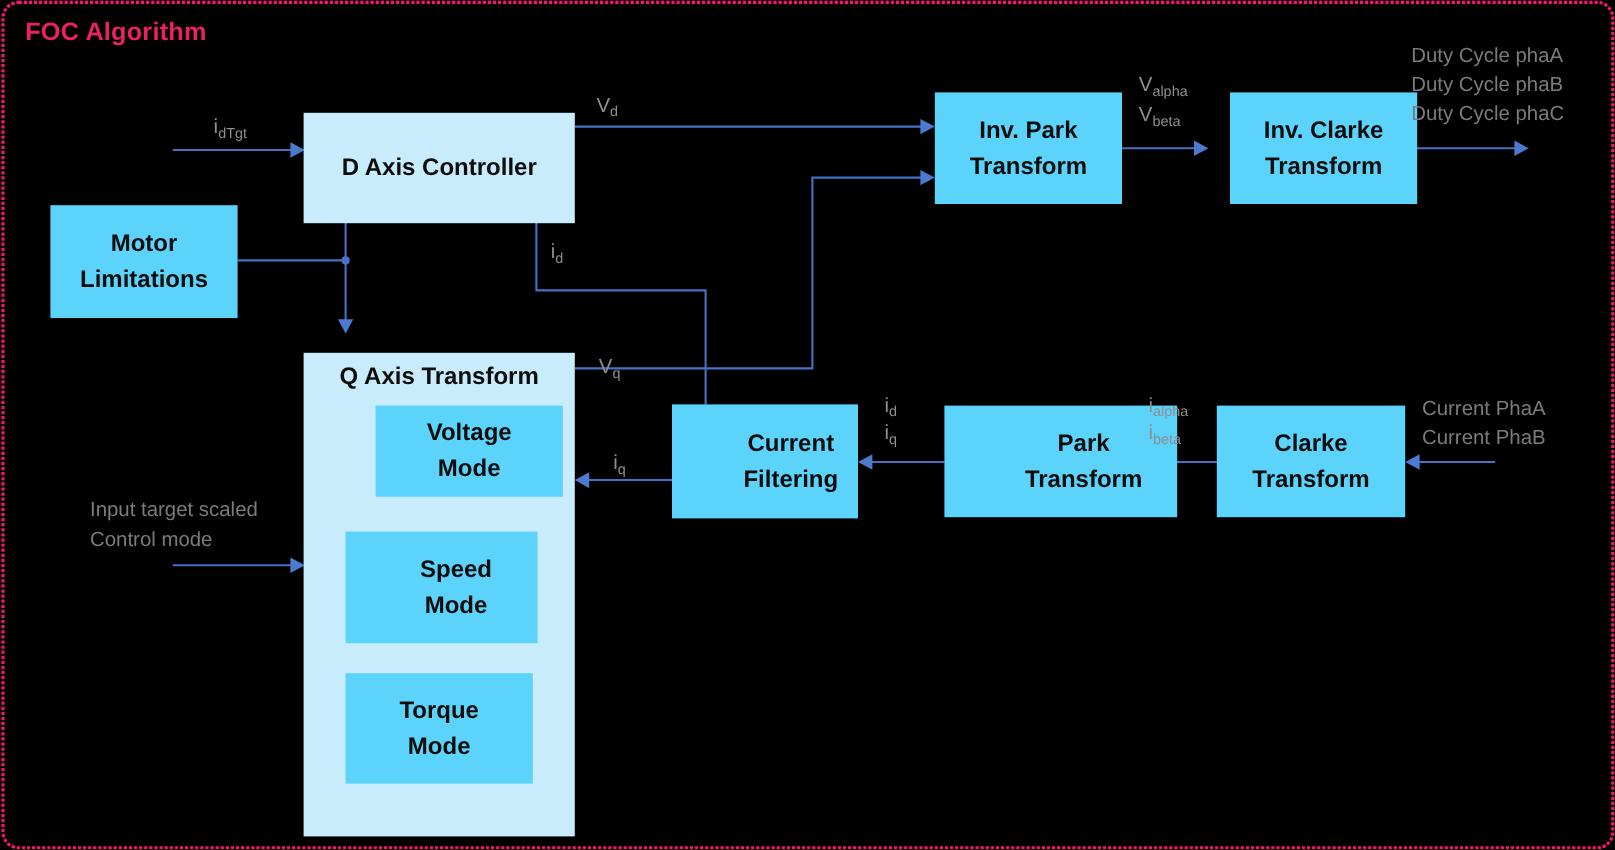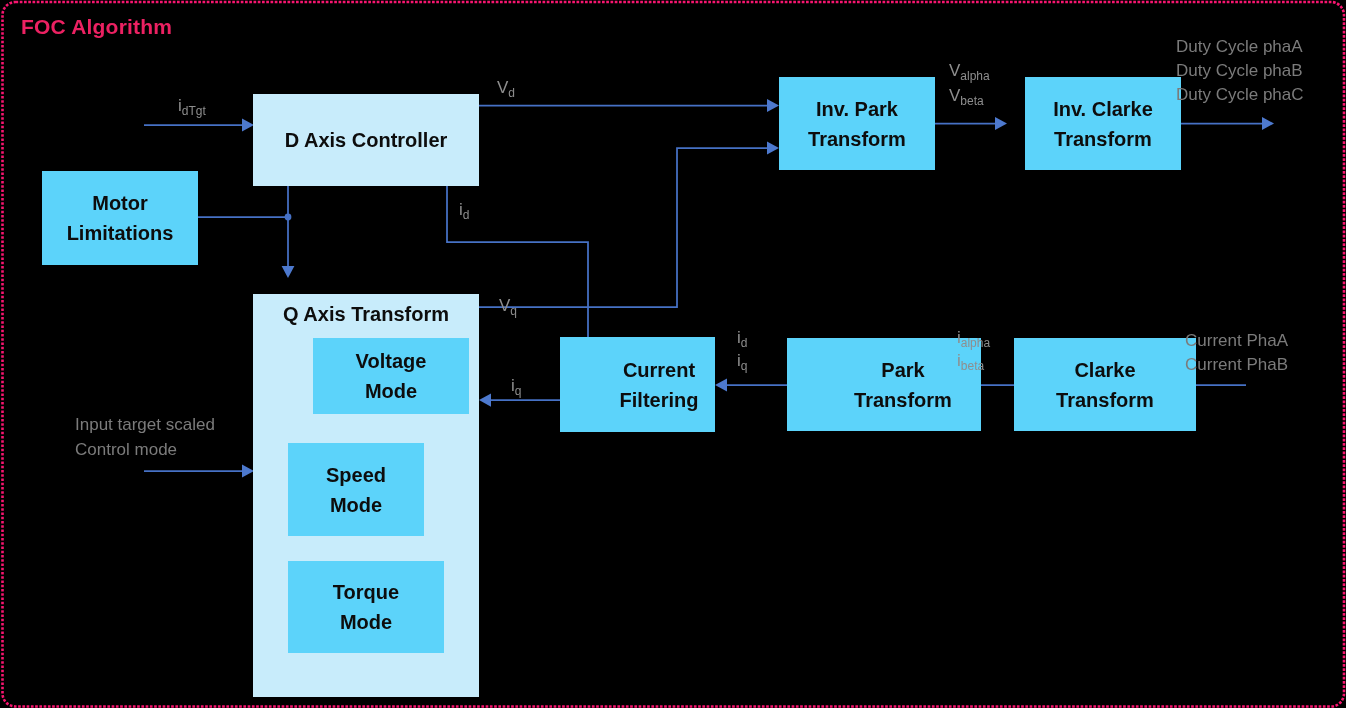--- a/index.html
+++ b/index.html
@@ -35,27 +35,27 @@
   }
   .accent { background: var(--block_accent); }
   .light  { background: var(--block_light); margin-top: 16px; }
   .block.accent > span { display: inline-block; max-width: 112px; }
 
   .b-daxis  { left: 253px; top:  78px; width: 226px; height: 92px; }
   .b-motor  { left:  42px; top: 171px; width: 156px; height: 94px; padding: 16px 14px; box-sizing: border-box; }
   .b-qaxis  { left: 253px; top: 278px; width: 226px; height: 403px; display: block; }
   .q-title  { margin-top: 5px; text-align: center; font-size: 20px; font-weight: bold; line-height: 30px; color: var(--block_text); }
   .b-volt   { left: 288px; top: 338px; width: 156px; height: 76px; margin-left: 25px; }
-  .b-speed  { left: 288px; top: 443px; width: 136px; height: 93px; }
+  .b-speed  { left: 288px; top: 443px; width: 136px; height: 93px; padding-left: 24px; }
   .b-torque { left: 288px; top: 561px; width: 156px; height: 92px; justify-content: center; }
   .b-invpark   { left:  779px; top:  77px; width: 156px; height: 93px; }
   .b-invclarke { left: 1025px; top:  77px; width: 156px; height: 93px; }
   .b-curfilt   { left:  560px; top: 337px; width: 155px; height: 95px; justify-content: flex-end; }
   .b-park      { left:  787px; top: 338px; width: 156px; height: 93px; padding-left: 38px; }
-  .b-clarke    { left: 1014px; top: 338px; width: 182px; height: 93px; }
+  .b-clarke    { left: 1014px; top: 338px; width: 157px; height: 93px; }
 
   .sig {
     position: absolute;
     z-index: 3;
     color: var(--sig_gray);
     font-size: 17px;
     line-height: 19px;
     white-space: nowrap;
   }
   .sig sub { font-size: 12px; line-height: 0; vertical-align: -4px; }

